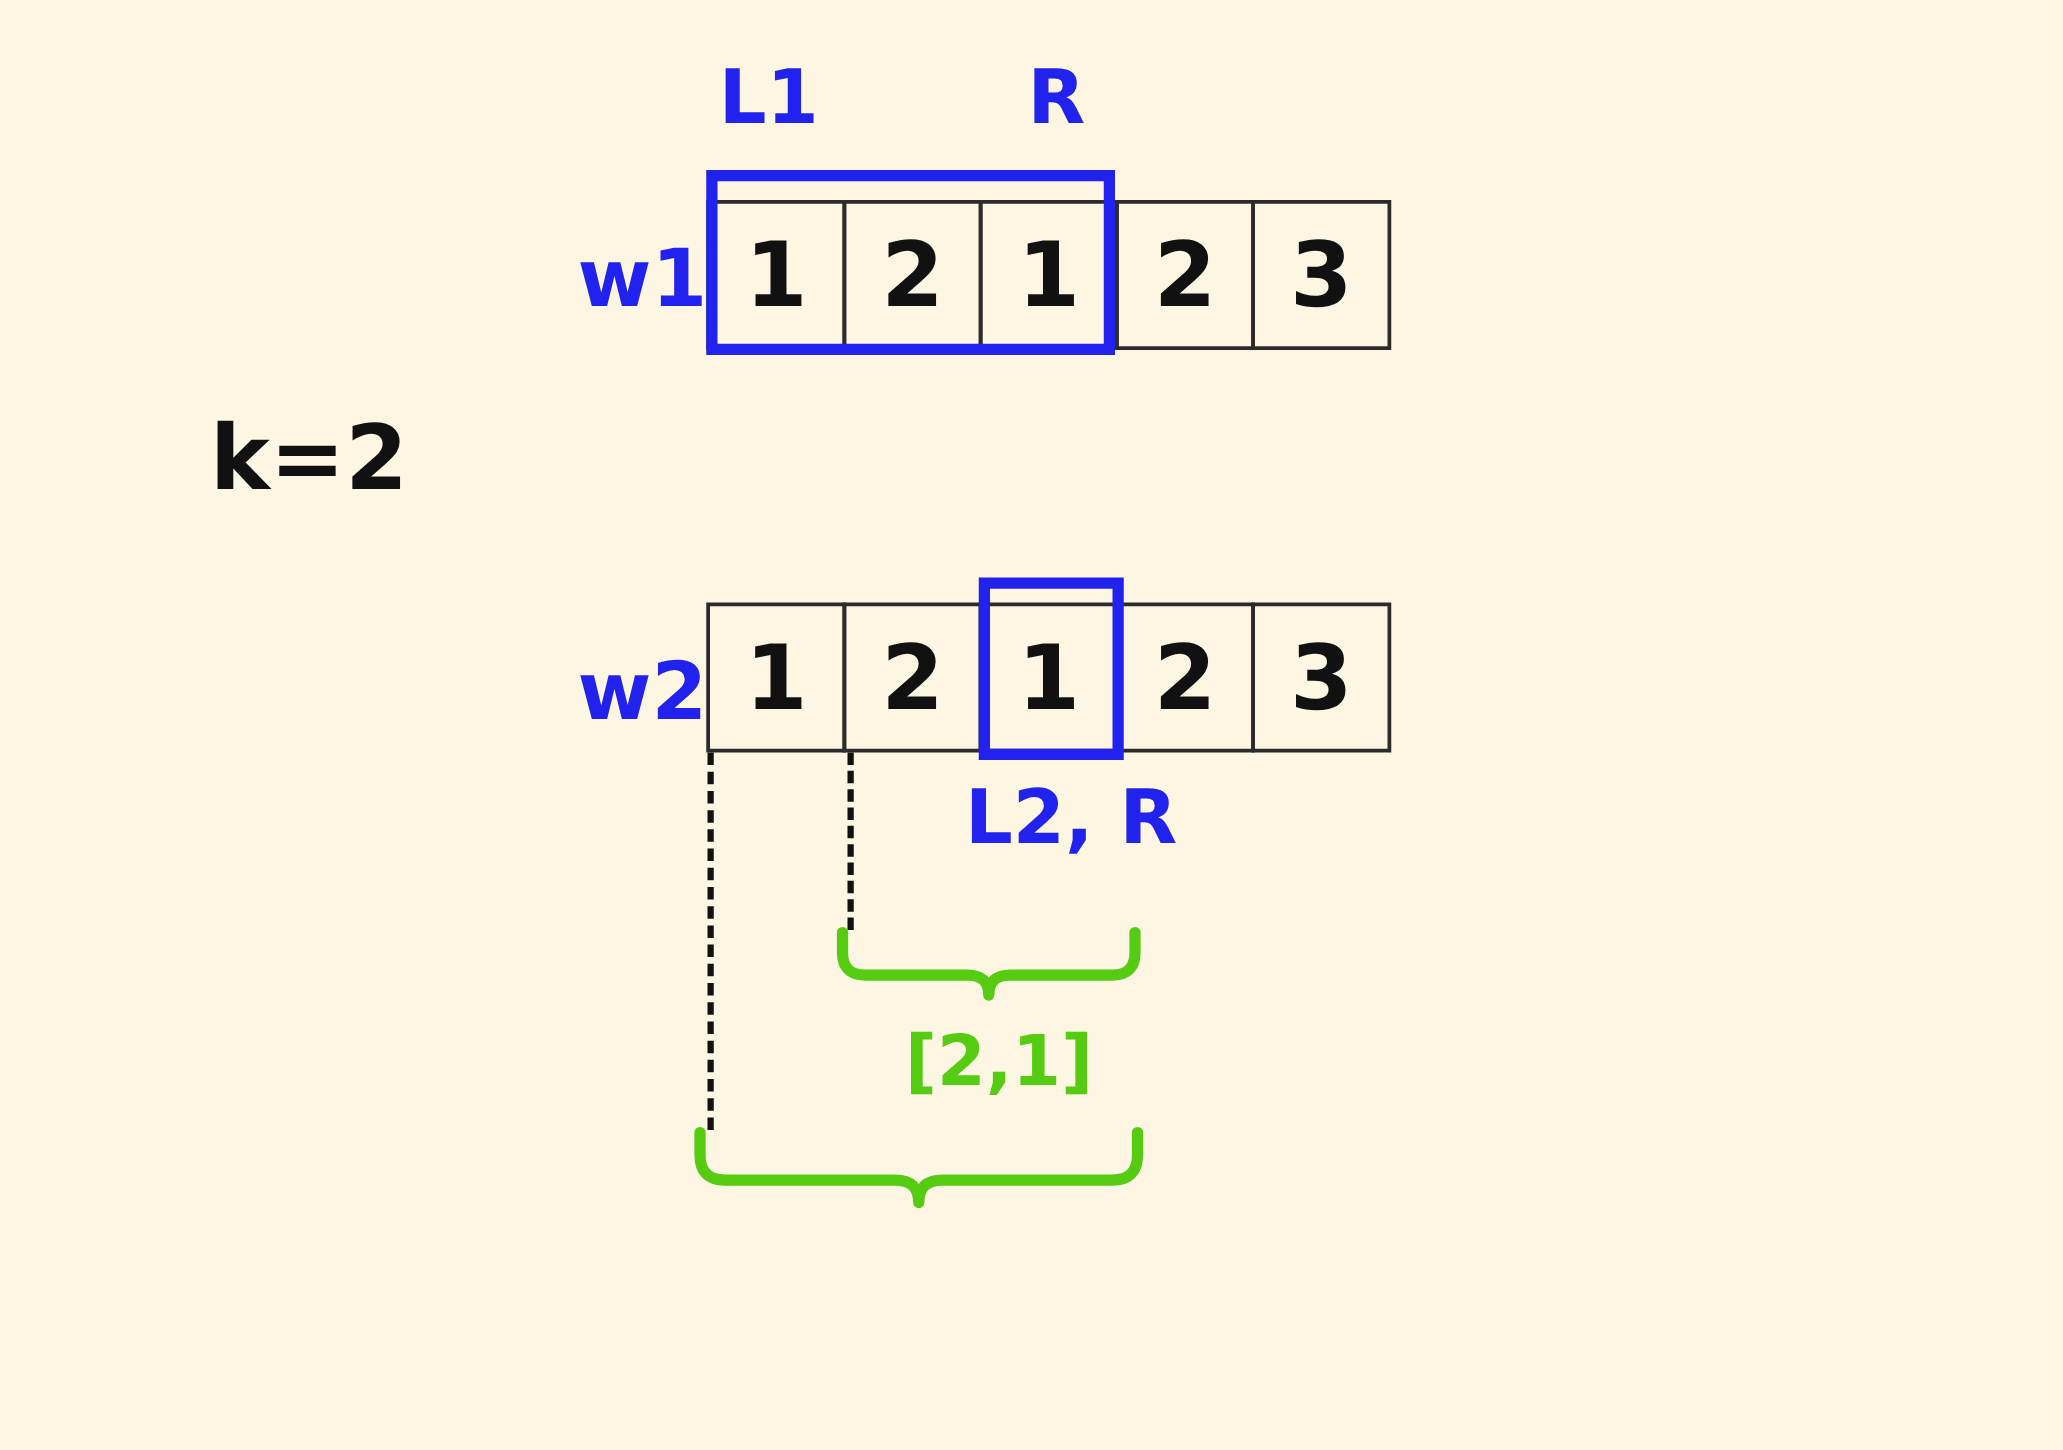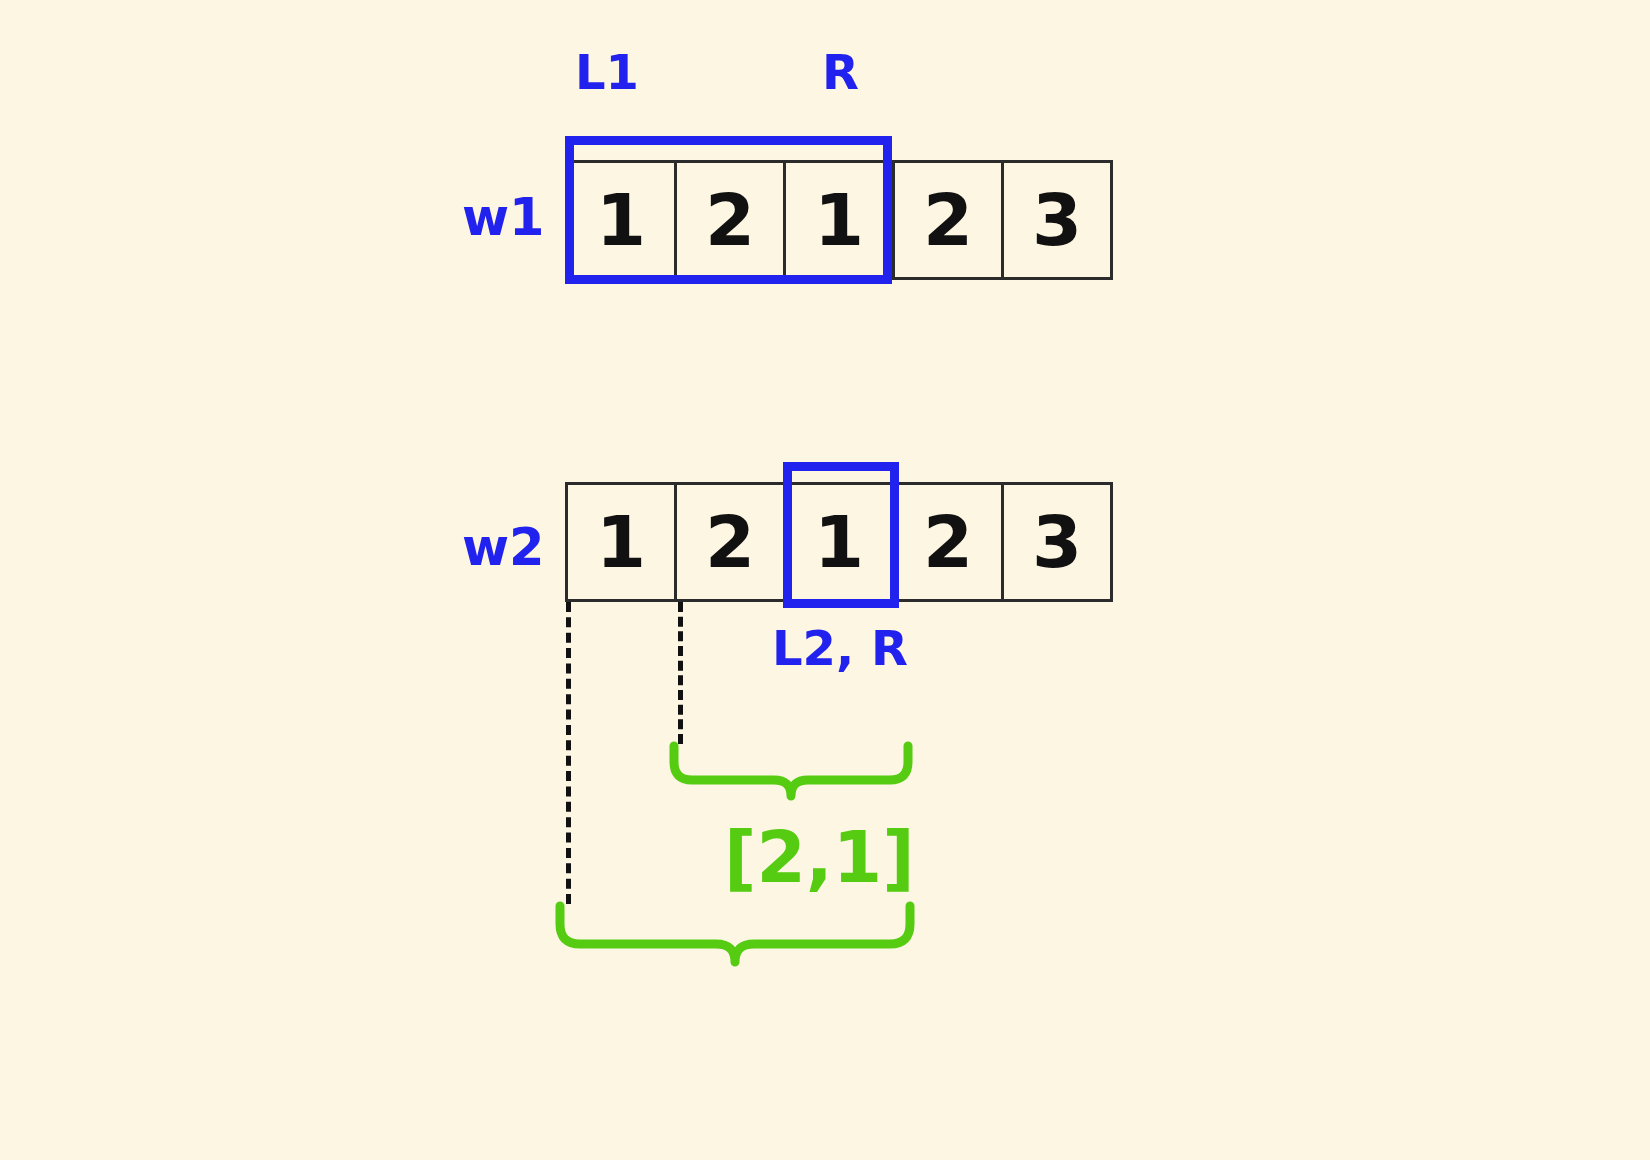--- a/index.html
+++ b/index.html
@@ -54,24 +54,24 @@
   .lbl {
     position: absolute;
     white-space: nowrap;
     line-height: 1;
     font-weight: 700;
   }
   .blue  { color: #2222EE; }
   .green { color: #55CC11; }
   .black { color: #111111; }
 
-  .lbl-ptr   { font-size: 48px; }
-  .lbl-arr   { font-size: 51px; }
+  .lbl-ptr   { font-size: 60px; }
+  .lbl-arr   { font-size: 64px; }
   .lbl-k     { font-size: 72px; }
-  .lbl-brace { font-size: 71px; }
+  .lbl-brace { font-size: 56px; }
 
   
   .dashed {
     position: absolute;
     width: 0;
     border-left: 5px dashed #111111;
   }
 
   
   .brace { position: absolute; }
@@ -89,20 +89,21 @@
   <div class="array" style="left:565px; top:160px;">
     <div class="cell">1</div>
     <div class="cell">2</div>
     <div class="cell">1</div>
     <div class="cell">2</div>
     <div class="cell">3</div>
   </div>
 
   <div class="hl" style="left:565px; top:136px; width:327px; height:148px;"></div>
 
+  <div class="lbl lbl-k black" style="left:168px; top:330px;">k=2</div>
 
   <div class="lbl lbl-arr blue" style="left:462px; top:522px;text-align:right;">w2</div>
 
   <div class="array" style="left:565px; top:482px;">
     <div class="cell">1</div>
     <div class="cell">2</div>
     <div class="cell">1</div>
     <div class="cell">2</div>
     <div class="cell">3</div>
   </div>

